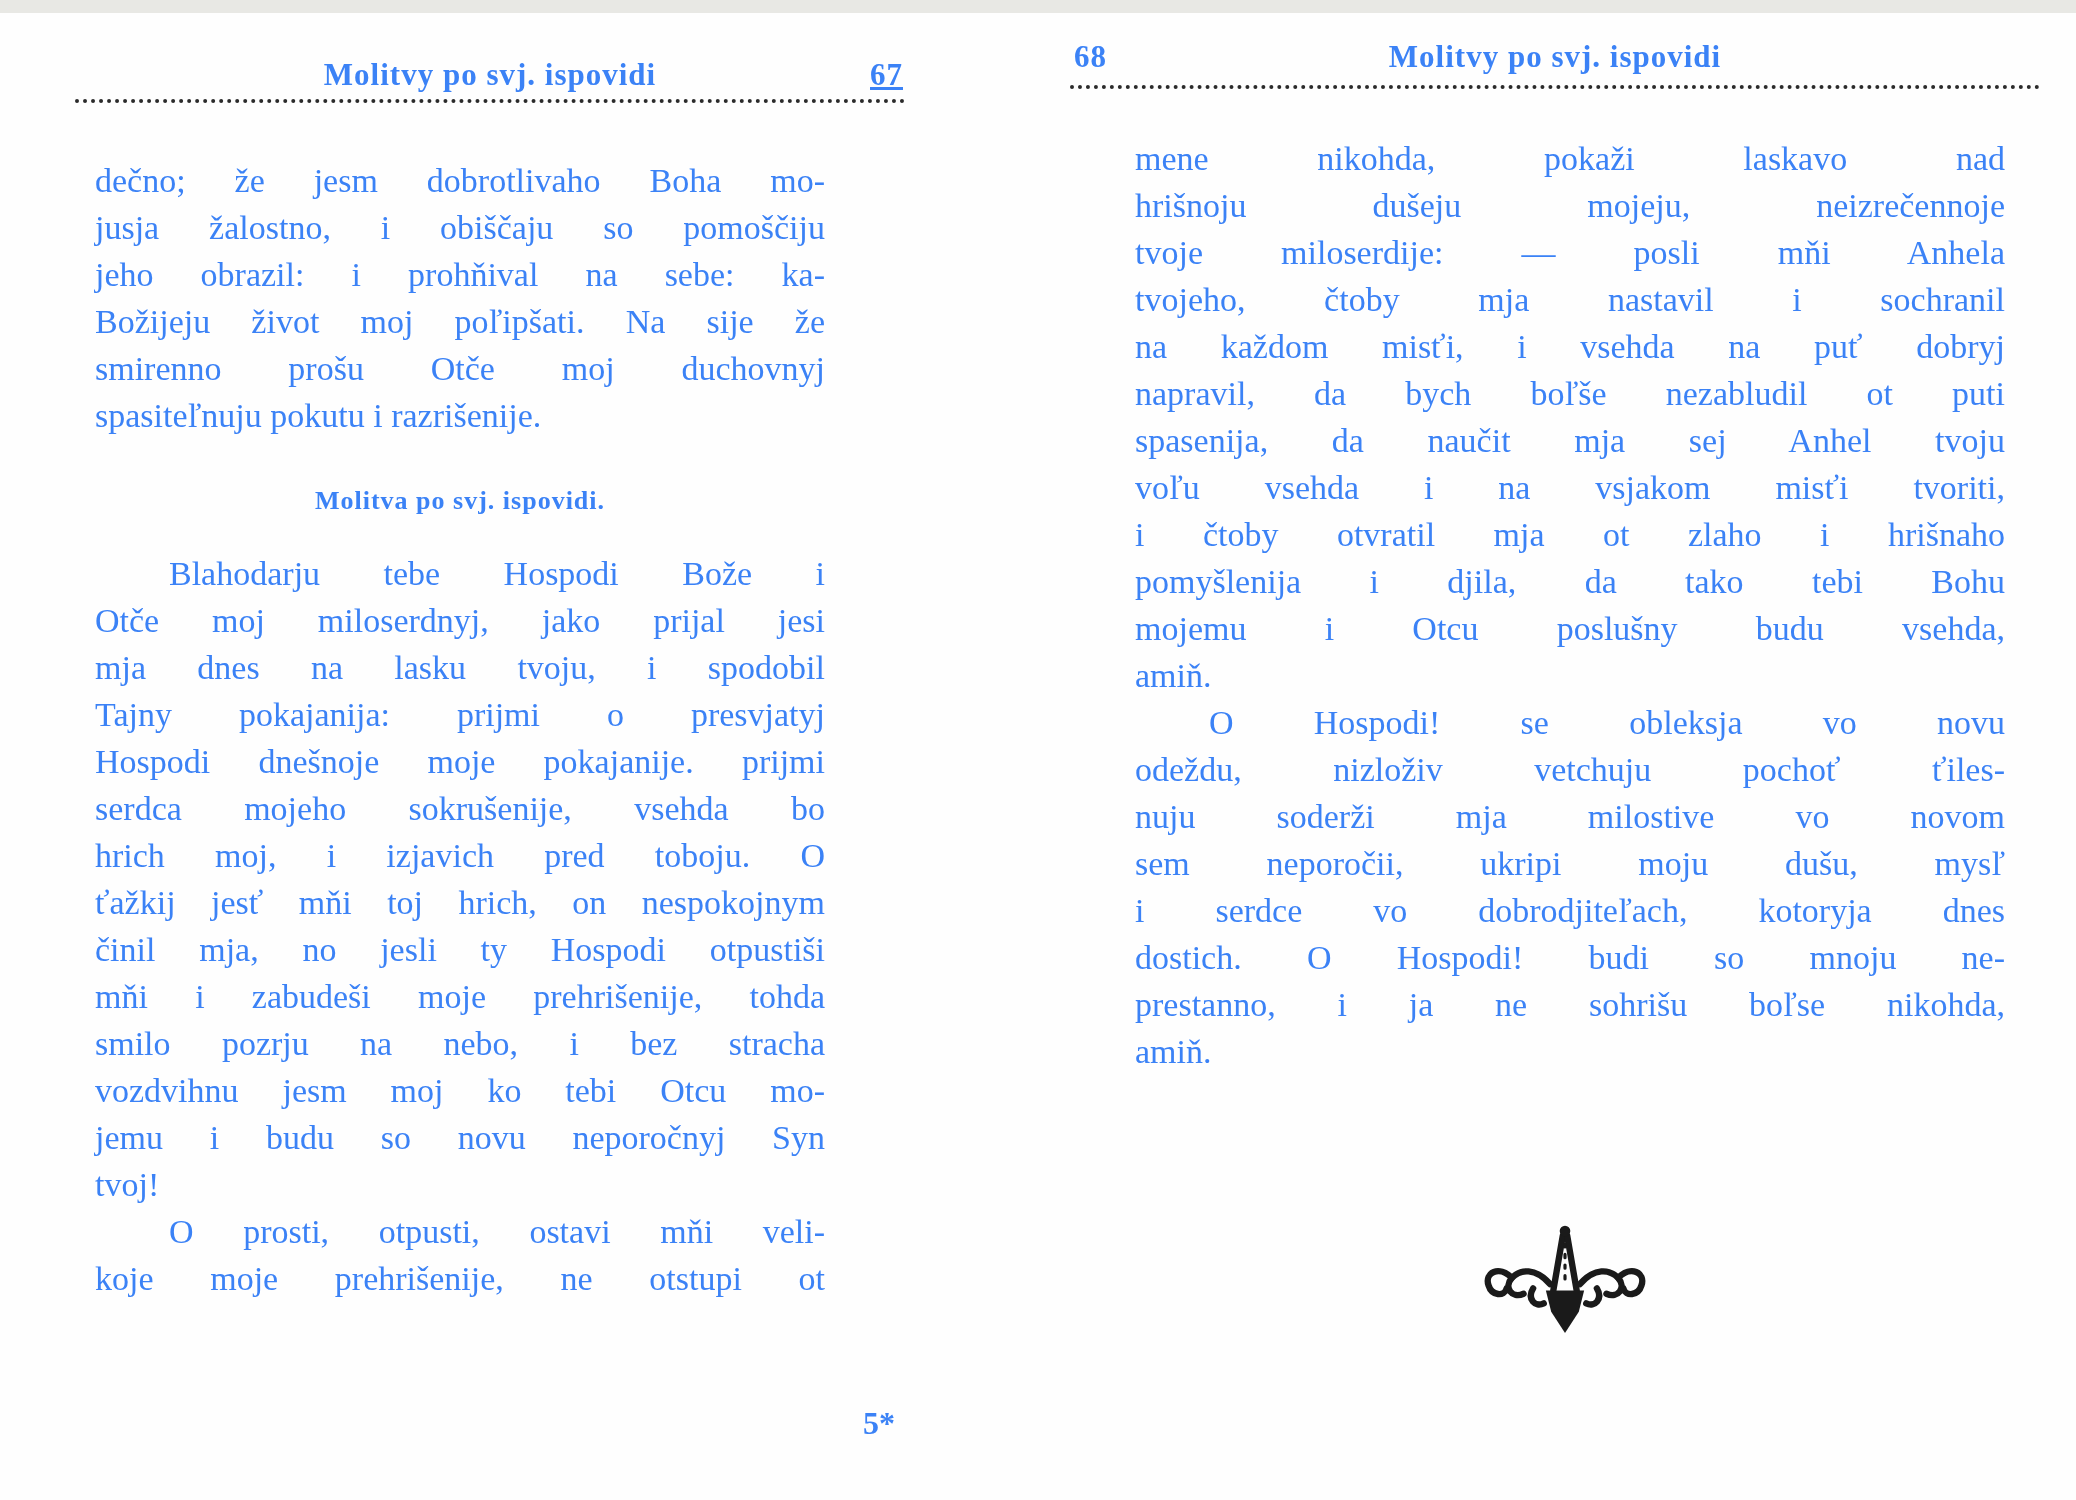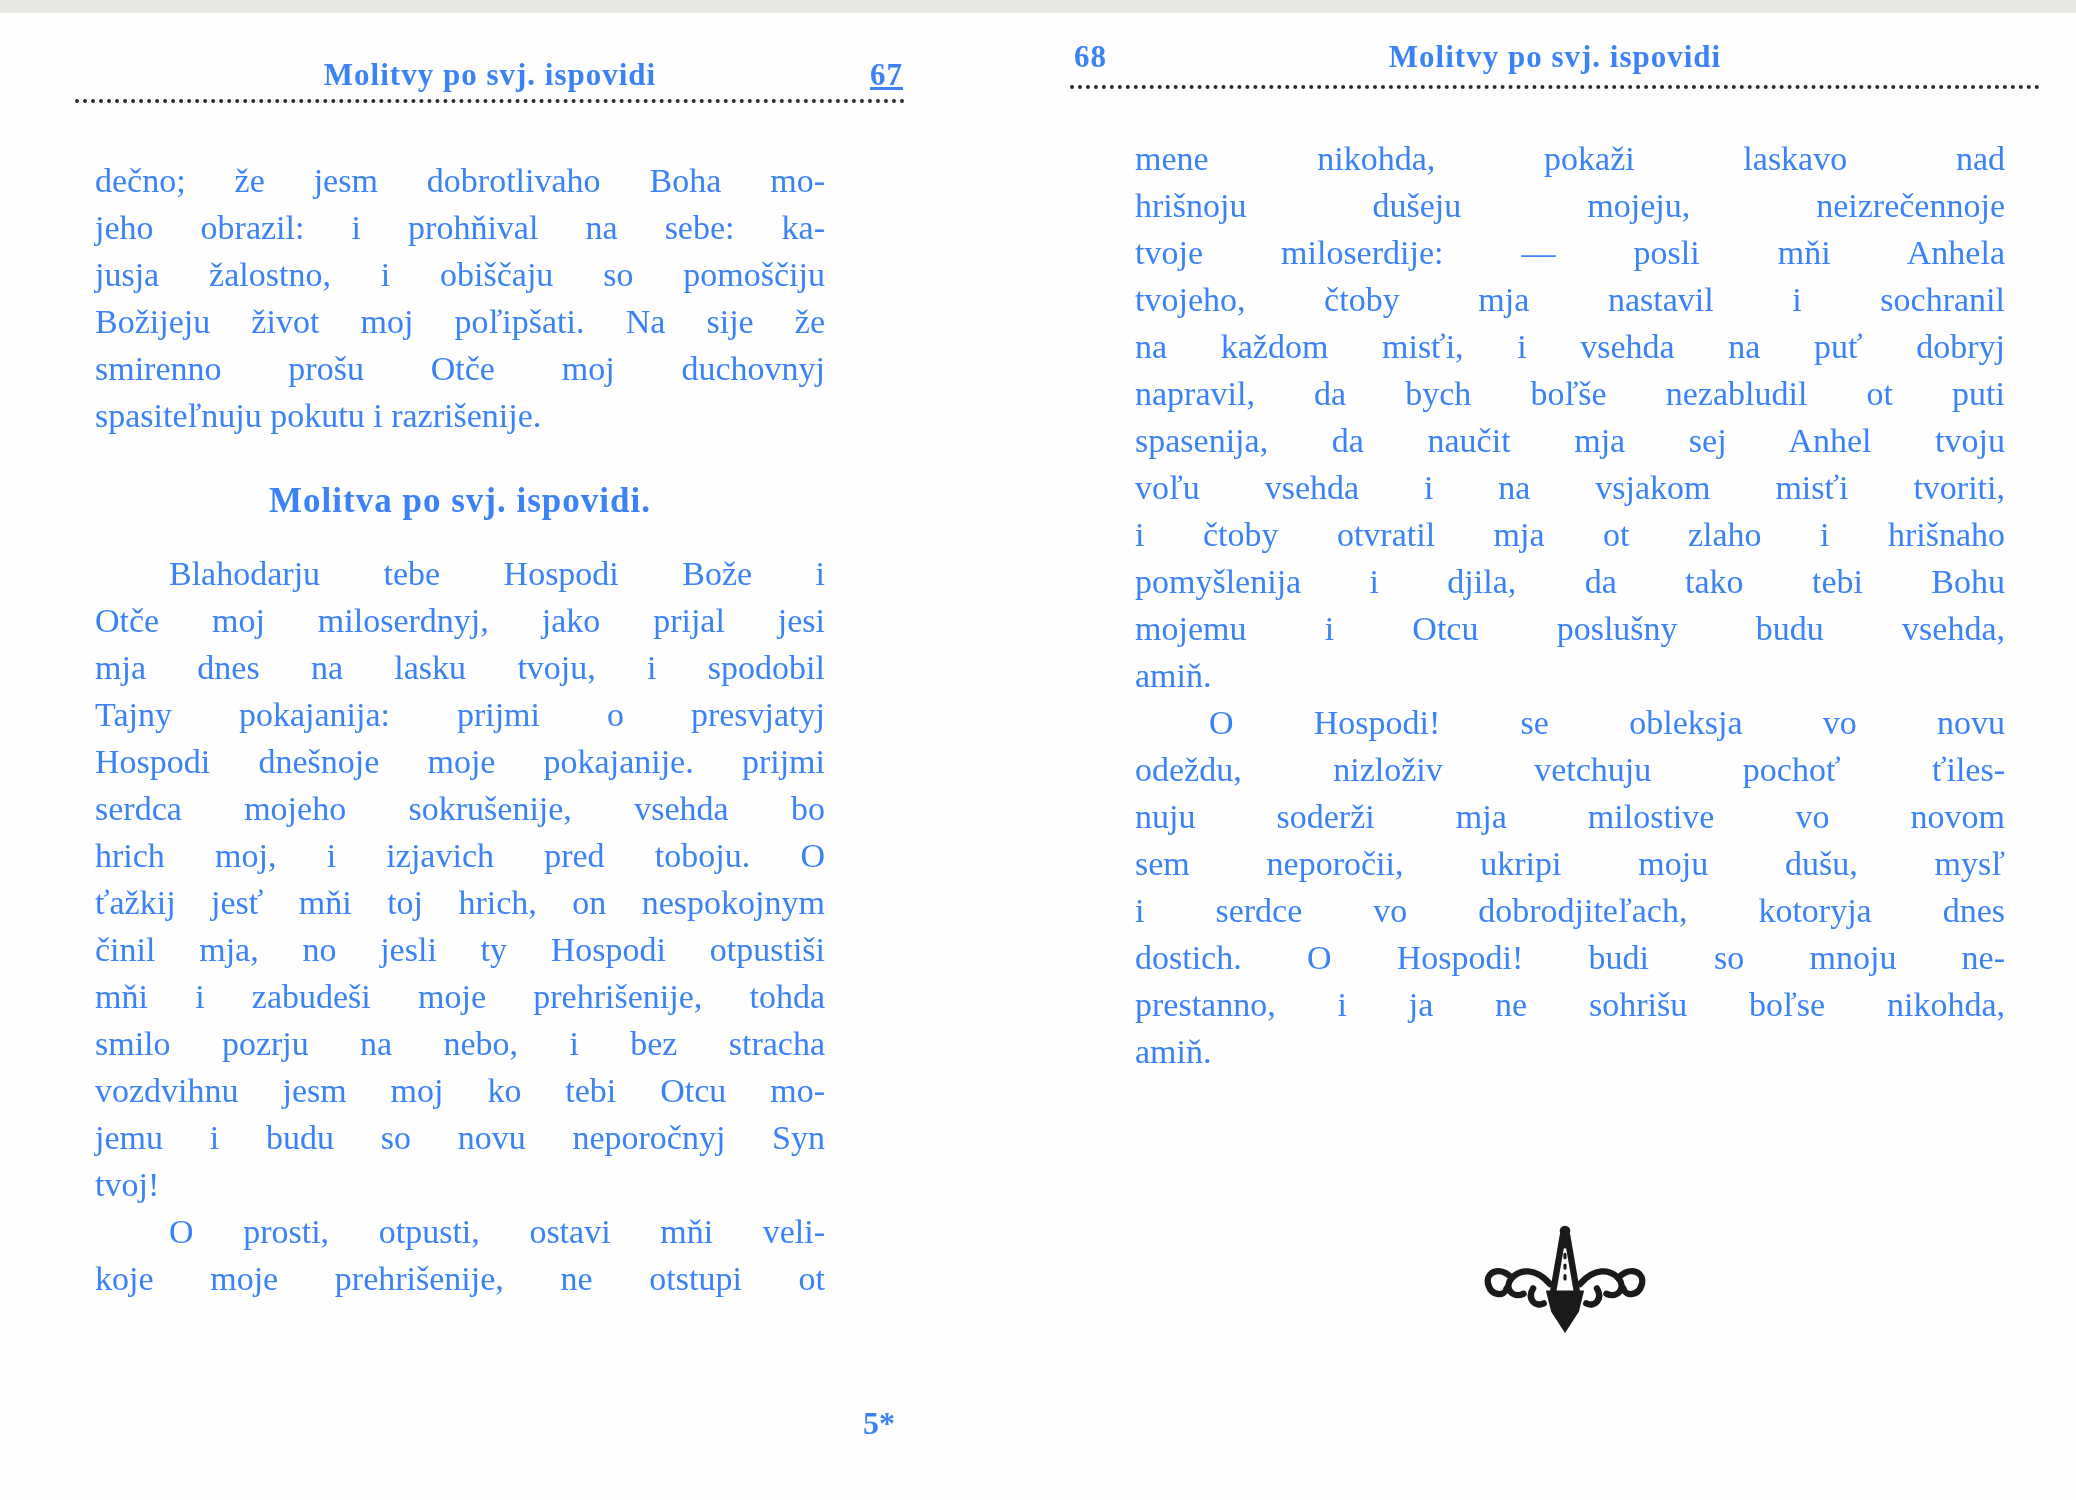--- a/index.html
+++ b/index.html
@@ -59,21 +59,21 @@
   .line {
     text-align: justify;
     text-align-last: justify;
     white-space: normal;
   }
   .line.last   { text-align-last: left; }
   .line.indent { text-indent: 74px; }
 
   .section-heading {
     margin: 38px 0 26px 0;
-    font-size: 35px;
+    font-size: 26px;
     font-weight: 700;
     text-align: center;
     letter-spacing: 1px;
   }
 
   .sig-mark {
     position: absolute;
     top: 1392px;
     right: 10px;
     font-size: 32px;
@@ -95,22 +95,22 @@
 
   <section class="page left">
     <header class="running-head">
       <span class="head-title">Molitvy po svj. ispovidi</span>
       <span class="head-page">67</span>
     </header>
 
     <div class="body-text">
       <div class="para">
           <div class="line">dečno; že jesm dobrotlivaho Boha mo-</div>
+          <div class="line">jusja žalostno, i obiščaju so pomoščiju</div>
           <div class="line">jeho obrazil: i prohňival na sebe: ka-</div>
-          <div class="line">jusja žalostno, i obiščaju so pomoščiju</div>
           <div class="line">Božijeju život moj poľipšati. Na sije že</div>
           <div class="line">smirenno prošu Otče moj duchovnyj</div>
           <div class="line last">spasiteľnuju pokutu i razrišenije.</div>
         </div>
 
       <h2 class="section-heading">Molitva po svj. ispovidi.</h2>
 
       <div class="para">
           <div class="line indent">Blahodarju tebe Hospodi Bože i</div>
           <div class="line">Otče moj miloserdnyj, jako prijal jesi</div>

